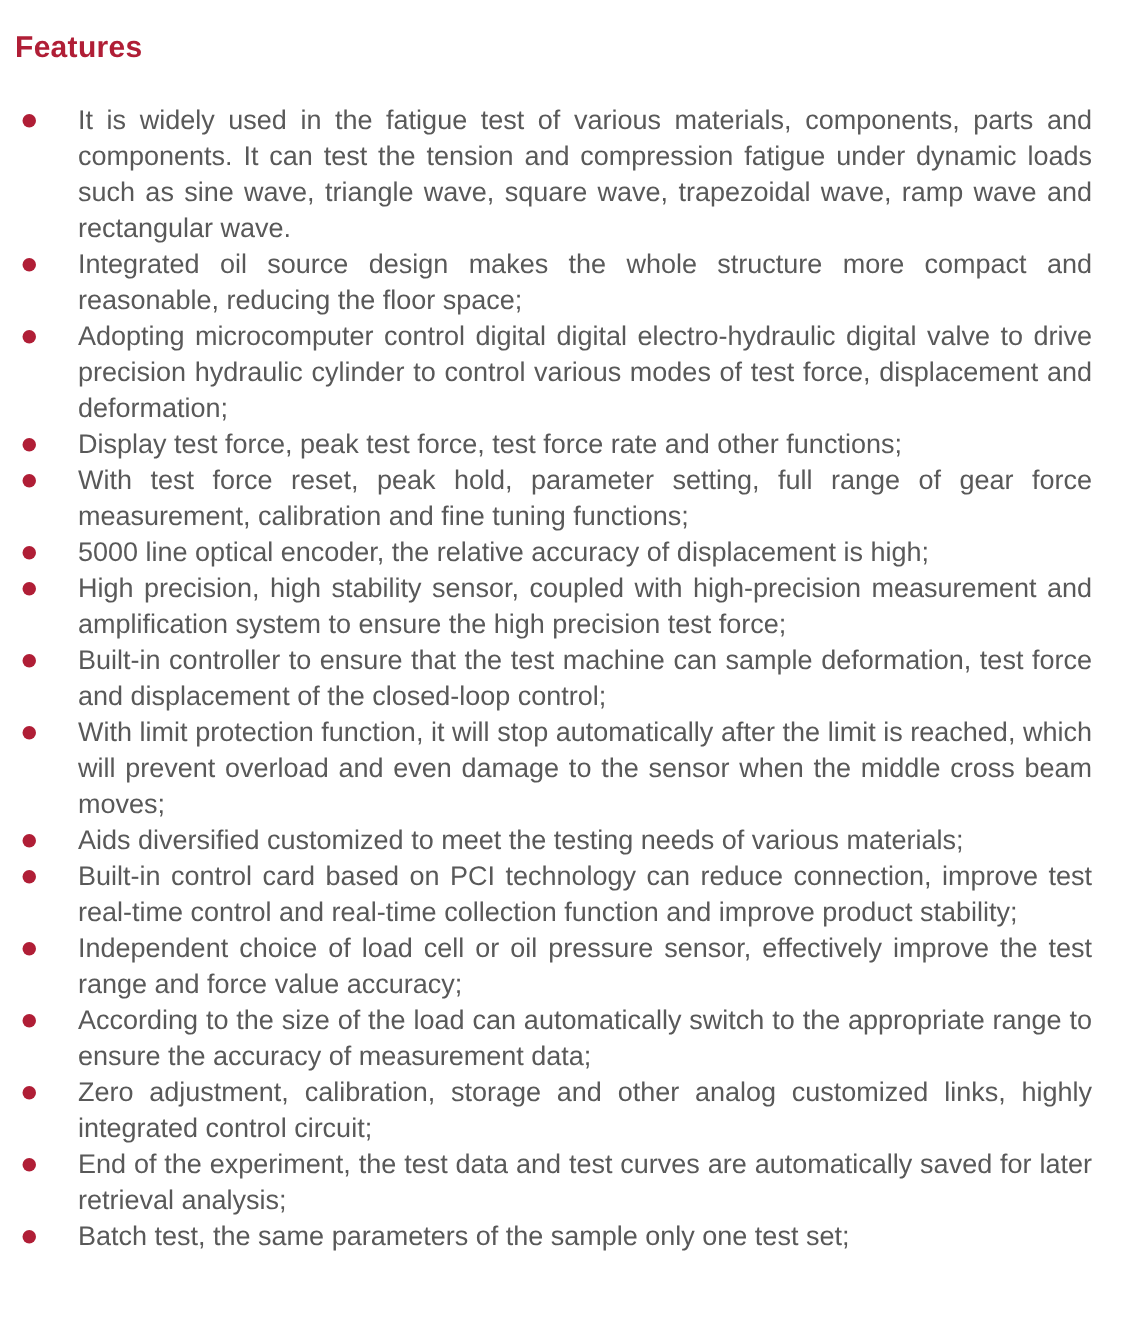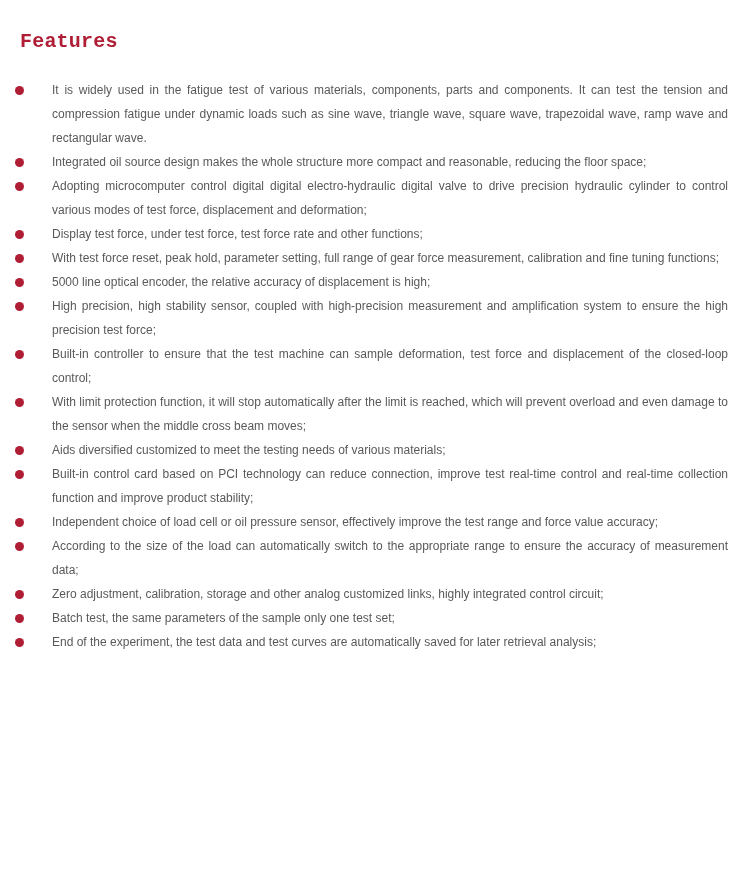--- a/index.html
+++ b/index.html
@@ -15,22 +15,22 @@
     background: var(--bg);
     font-family: "Liberation Sans", sans-serif;
     overflow: hidden;
   }
   .page {
     width: 750px;
     height: 894px;
     padding: 20px 22px 0 10px;
   }
   .page-title {
-    margin: 10px;
-    font-family: Liberation Mono, monospace;
+    margin: 0;
+    font-family: Liberation Sans, sans-serif;
     font-weight: bold;
     font-size: 20px;
     line-height: 24px;
     color: var(--accent);
     letter-spacing: 0.2px;
   }
   .feature-list {
     margin-top: 24px;
   }
   .feature-item {
@@ -41,21 +41,21 @@
     position: absolute;
     left: 5px;
     top: 7.5px;
     width: 9px;
     height: 9px;
     border-radius: 50%;
     background: var(--accent);
   }
   .feature-text {
     margin: 0;
-    font-size: 12px;
+    font-size: 18px;
     line-height: 24px;
     color: var(--text);
     text-align: justify;
   }
 </style>
 </head>
 <body>
 
 <div class="page">
   <h1 class="page-title">Features</h1>
@@ -73,21 +73,21 @@
       </div>
 
       <div class="feature-item">
         <span class="bullet"></span>
         <p class="feature-text">Adopting microcomputer control digital digital electro-hydraulic digital valve to drive precision hydraulic cylinder to control various modes of test force, displacement and deformation;</p>
       </div>
 
 
       <div class="feature-item">
         <span class="bullet"></span>
-        <p class="feature-text">Display test force, under test force, test force rate and other functions;</p>
+        <p class="feature-text">Display test force, peak test force, test force rate and other functions;</p>
       </div>
 
       <div class="feature-item">
         <span class="bullet"></span>
         <p class="feature-text">With test force reset, peak hold, parameter setting, full range of gear force measurement, calibration and fine tuning functions;</p>
       </div>
 
       <div class="feature-item">
         <span class="bullet"></span>
         <p class="feature-text">5000 line optical encoder, the relative accuracy of displacement is high;</p>
@@ -128,22 +128,22 @@
         <p class="feature-text">According to the size of the load can automatically switch to the appropriate range to ensure the accuracy of measurement data;</p>
       </div>
 
       <div class="feature-item">
         <span class="bullet"></span>
         <p class="feature-text">Zero adjustment, calibration, storage and other analog customized links, highly integrated control circuit;</p>
       </div>
 
       <div class="feature-item">
         <span class="bullet"></span>
-        <p class="feature-text">Batch test, the same parameters of the sample only one test set;</p>
+        <p class="feature-text">End of the experiment, the test data and test curves are automatically saved for later retrieval analysis;</p>
       </div>
 
       <div class="feature-item">
         <span class="bullet"></span>
-        <p class="feature-text">End of the experiment, the test data and test curves are automatically saved for later retrieval analysis;</p>
+        <p class="feature-text">Batch test, the same parameters of the sample only one test set;</p>
       </div>
 
     </div>
 </div>
 
 </body></html>

